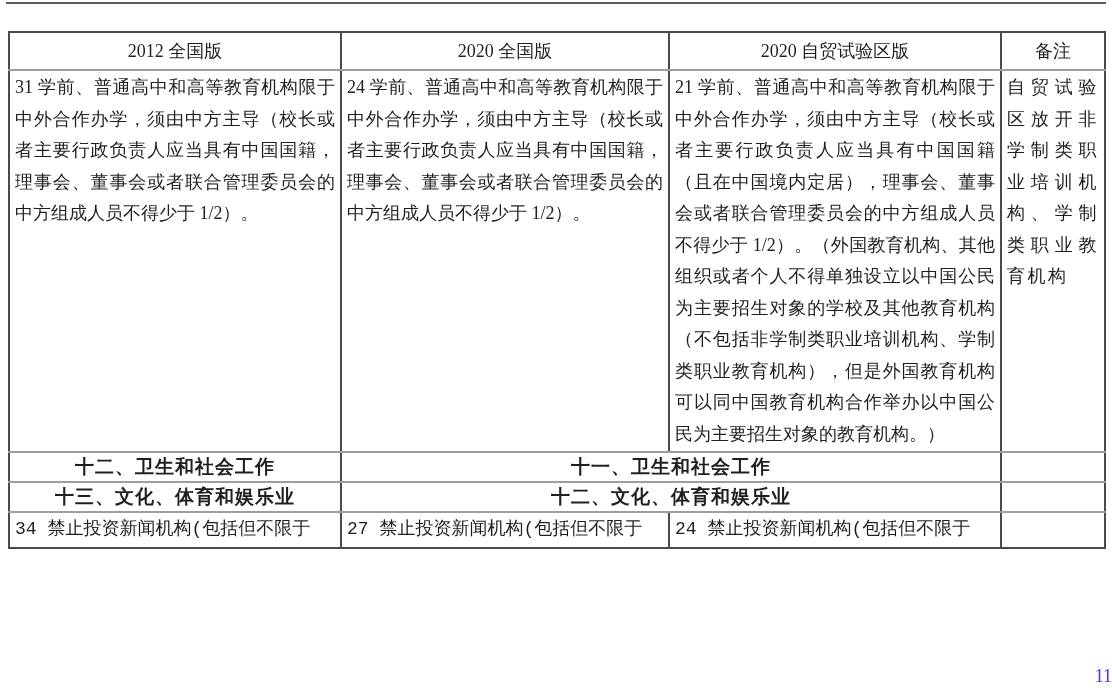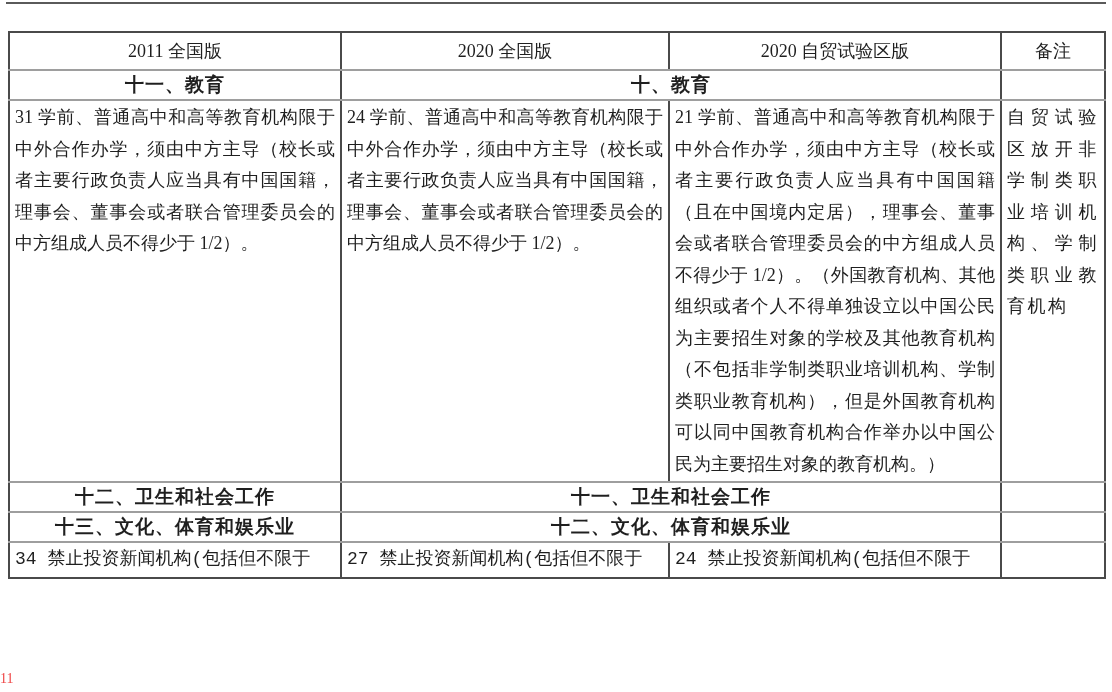--- a/index.html
+++ b/index.html
@@ -39,49 +39,44 @@
   td.h-two{height:59px;}
   td.h-one{height:27px;white-space:nowrap;}
   td.remark-cell{
     letter-spacing:2.5px;line-height:31.5px;text-align:justify;
   }
   td.remark-one{
     letter-spacing:0;white-space:nowrap;vertical-align:middle;text-align:left;
   }
   .page-number{
     position:absolute;left:0;bottom:5px;width:100%;
-    text-align:left;font-size:14px;color:#ef4444;
+    text-align:right;font-size:18px;color:#6d28d9;
   }
 </style>
 </head>
 <body>
 
 <div class="top-rule"></div>
 
 <table class="doc">
   <colgroup>
     <col style="width:332px">
     <col style="width:328px">
     <col style="width:332px">
     <col style="width:104px">
   </colgroup>
 
   <tbody>
       <tr class="r-header">
-    <td>2011 全国版</td>
+    <td>2012 全国版</td>
     <td>2020 全国版</td>
     <td>2020 自贸试验区版</td>
     <td>备注</td>
   </tr>
 
-  <tr class="r-section">
-    <td>十一、教育</td>
-    <td colspan="2">十、教育</td>
-    <td></td>
-  </tr>
 
   <tr class="r-body">
     <td class="h-tall">31 学前、普通高中和高等教育机构限于中外合作办学，须由中方主导（校长或者主要行政负责人应当具有中国国籍，理事会、董事会或者联合管理委员会的中方组成人员不得少于 1/2）。</td>
     <td class="h-tall">24 学前、普通高中和高等教育机构限于中外合作办学，须由中方主导（校长或者主要行政负责人应当具有中国国籍，理事会、董事会或者联合管理委员会的中方组成人员不得少于 1/2）。</td>
     <td class="h-tall">21 学前、普通高中和高等教育机构限于中外合作办学，须由中方主导（校长或者主要行政负责人应当具有中国国籍（且在中国境内定居），理事会、董事会或者联合管理委员会的中方组成人员不得少于 1/2）。（外国教育机构、其他组织或者个人不得单独设立以中国公民为主要招生对象的学校及其他教育机构（不包括非学制类职业培训机构、学制类职业教育机构），但是外国教育机构可以同中国教育机构合作举办以中国公民为主要招生对象的教育机构。）</td>
     <td class="h-tall remark-cell">自贸试验区放开非学制类职业培训机构、学制类职业教育机构</td>
   </tr>
 
 
   <tr class="r-section">

